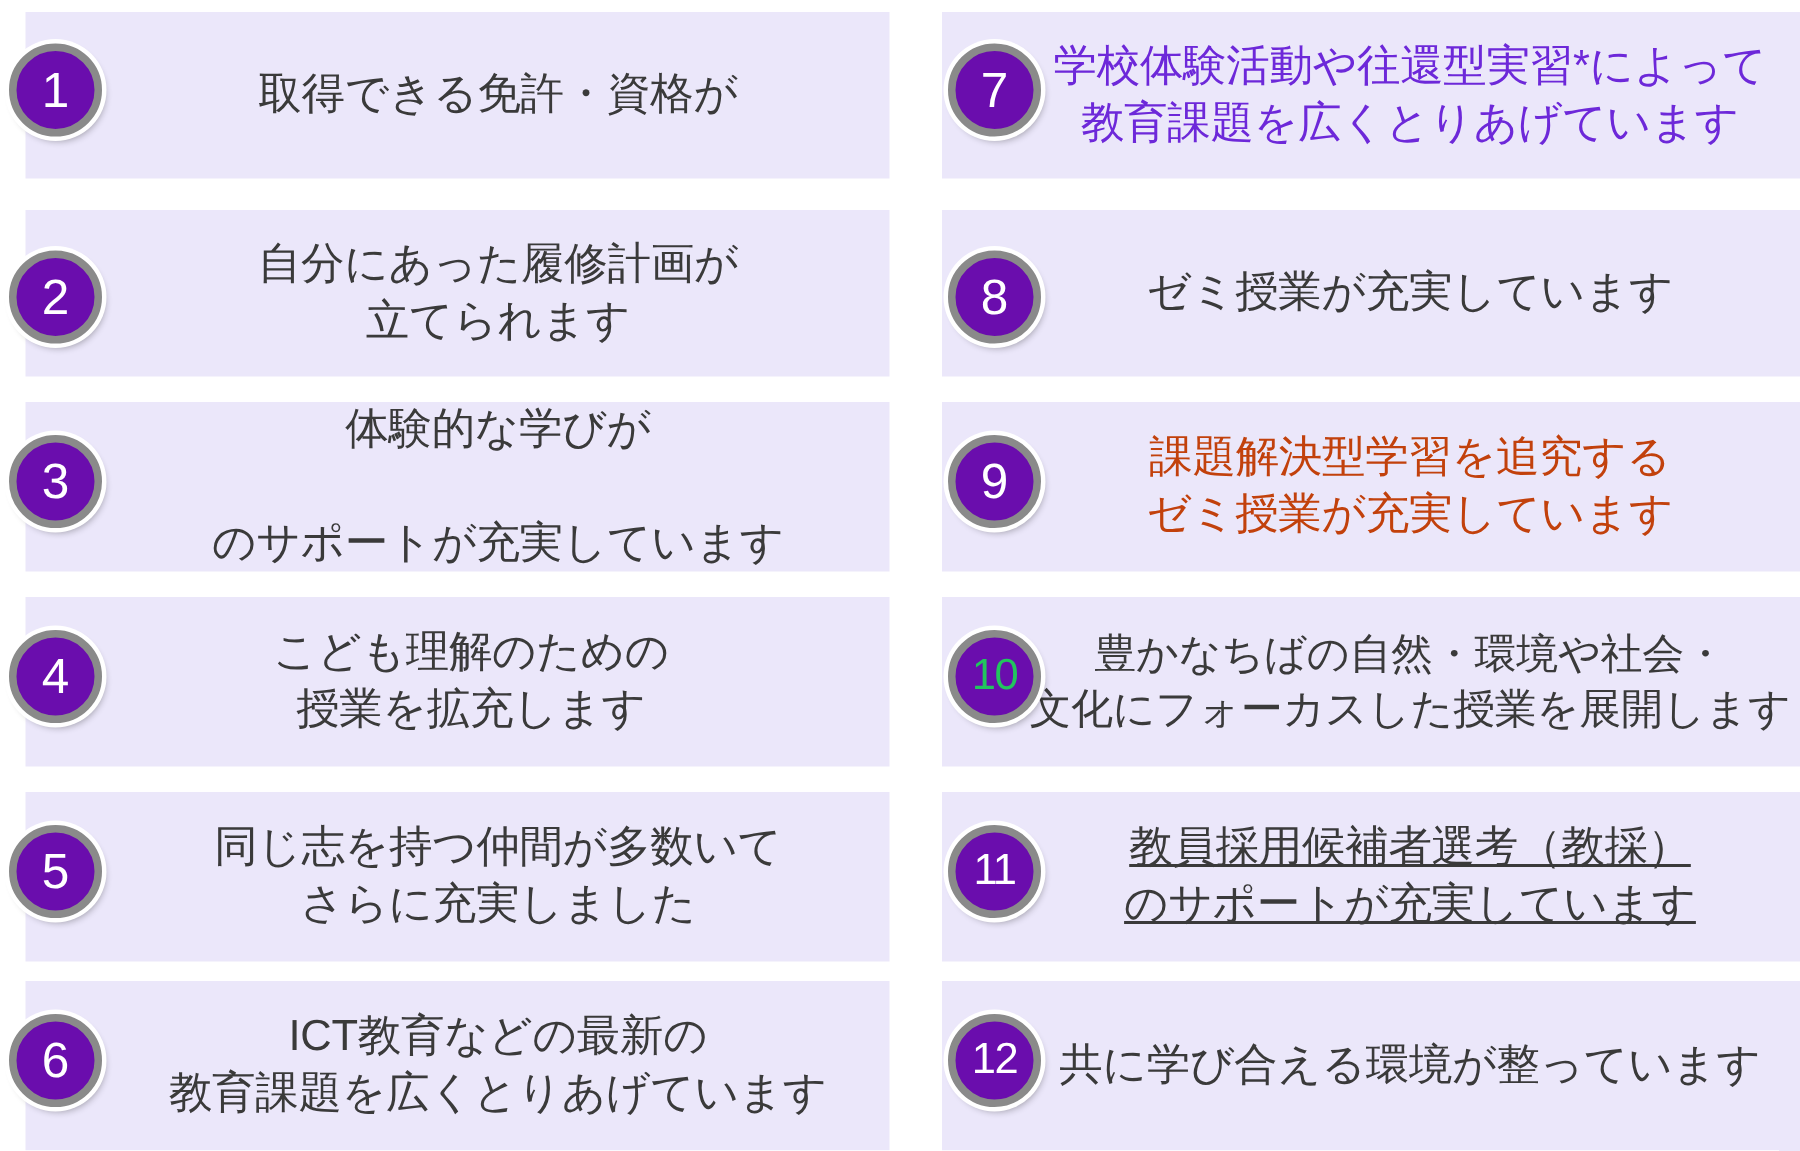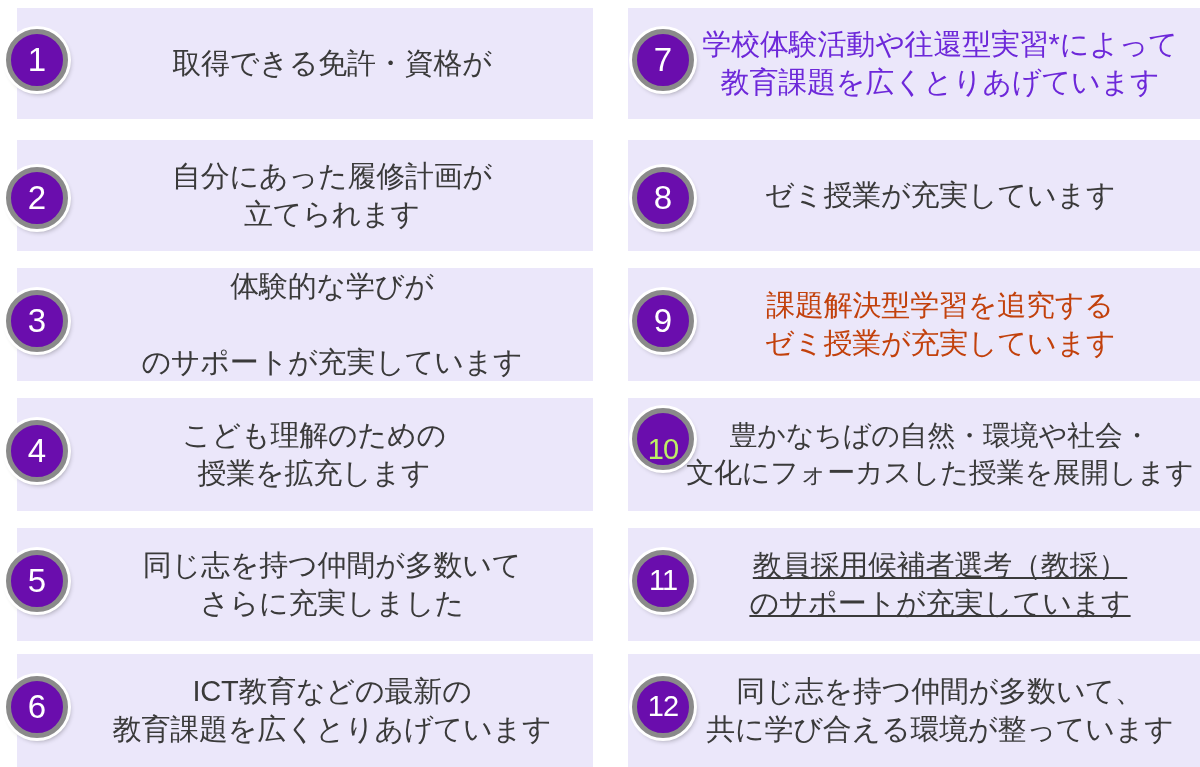--- a/index.html
+++ b/index.html
@@ -191,38 +191,37 @@
         <div class="badge" style="top: 22px; background: rgb(106, 13, 173); border-color: rgb(138, 138, 138); color: rgb(255, 255, 255);">
           <span class="badge-num">9</span>
         </div>
       </div>
       <div class="item" style="top: 398px; height: 113px;">
         <div class="item-box" style="background: rgb(235, 231, 250);"></div>
         <div class="item-text" style="font-size: 28px; padding-left: 56px; padding-right: 4px; color: rgb(58, 58, 58);">
           <span class="line">豊かなちばの自然・環境や社会・</span>
           <span class="line">文化にフォーカスした授業を展開します</span>
         </div>
-        <div class="badge two-digit" style="top: 10px; background: rgb(106, 13, 173); border-color: rgb(138, 138, 138); color: #bef264; align-items: flex-end;">
+        <div class="badge two-digit" style="top: 22px; background: rgb(106, 13, 173); border-color: rgb(138, 138, 138); color: #22c55e;">
           <span class="badge-num">10</span>
         </div>
       </div>
       <div class="item" style="top: 528px; height: 113px;">
         <div class="item-box" style="background: rgb(235, 231, 250);"></div>
         <div class="item-text" style="font-size: 29px; padding-left: 56px; padding-right: 4px; color: rgb(58, 58, 58); text-decoration: underline;">
           <span class="line">教員採用候補者選考（教採）</span>
           <span class="line">のサポートが充実しています</span>
         </div>
         <div class="badge two-digit" style="top: 22px; background: rgb(106, 13, 173); border-color: rgb(138, 138, 138); color: rgb(255, 255, 255);">
           <span class="badge-num">11</span>
         </div>
       </div>
       <div class="item" style="top: 654px; height: 113px;">
         <div class="item-box" style="background: rgb(235, 231, 250);"></div>
         <div class="item-text" style="font-size: 29px; padding-left: 56px; padding-right: 4px; color: rgb(58, 58, 58);">
-          <span class="line">同じ志を持つ仲間が多数いて、</span>
           <span class="line">共に学び合える環境が整っています</span>
         </div>
         <div class="badge two-digit" style="top: 22px; background: rgb(106, 13, 173); border-color: rgb(138, 138, 138); color: rgb(255, 255, 255);">
           <span class="badge-num">12</span>
         </div>
       </div>
     </div>
 
 </div>
 

